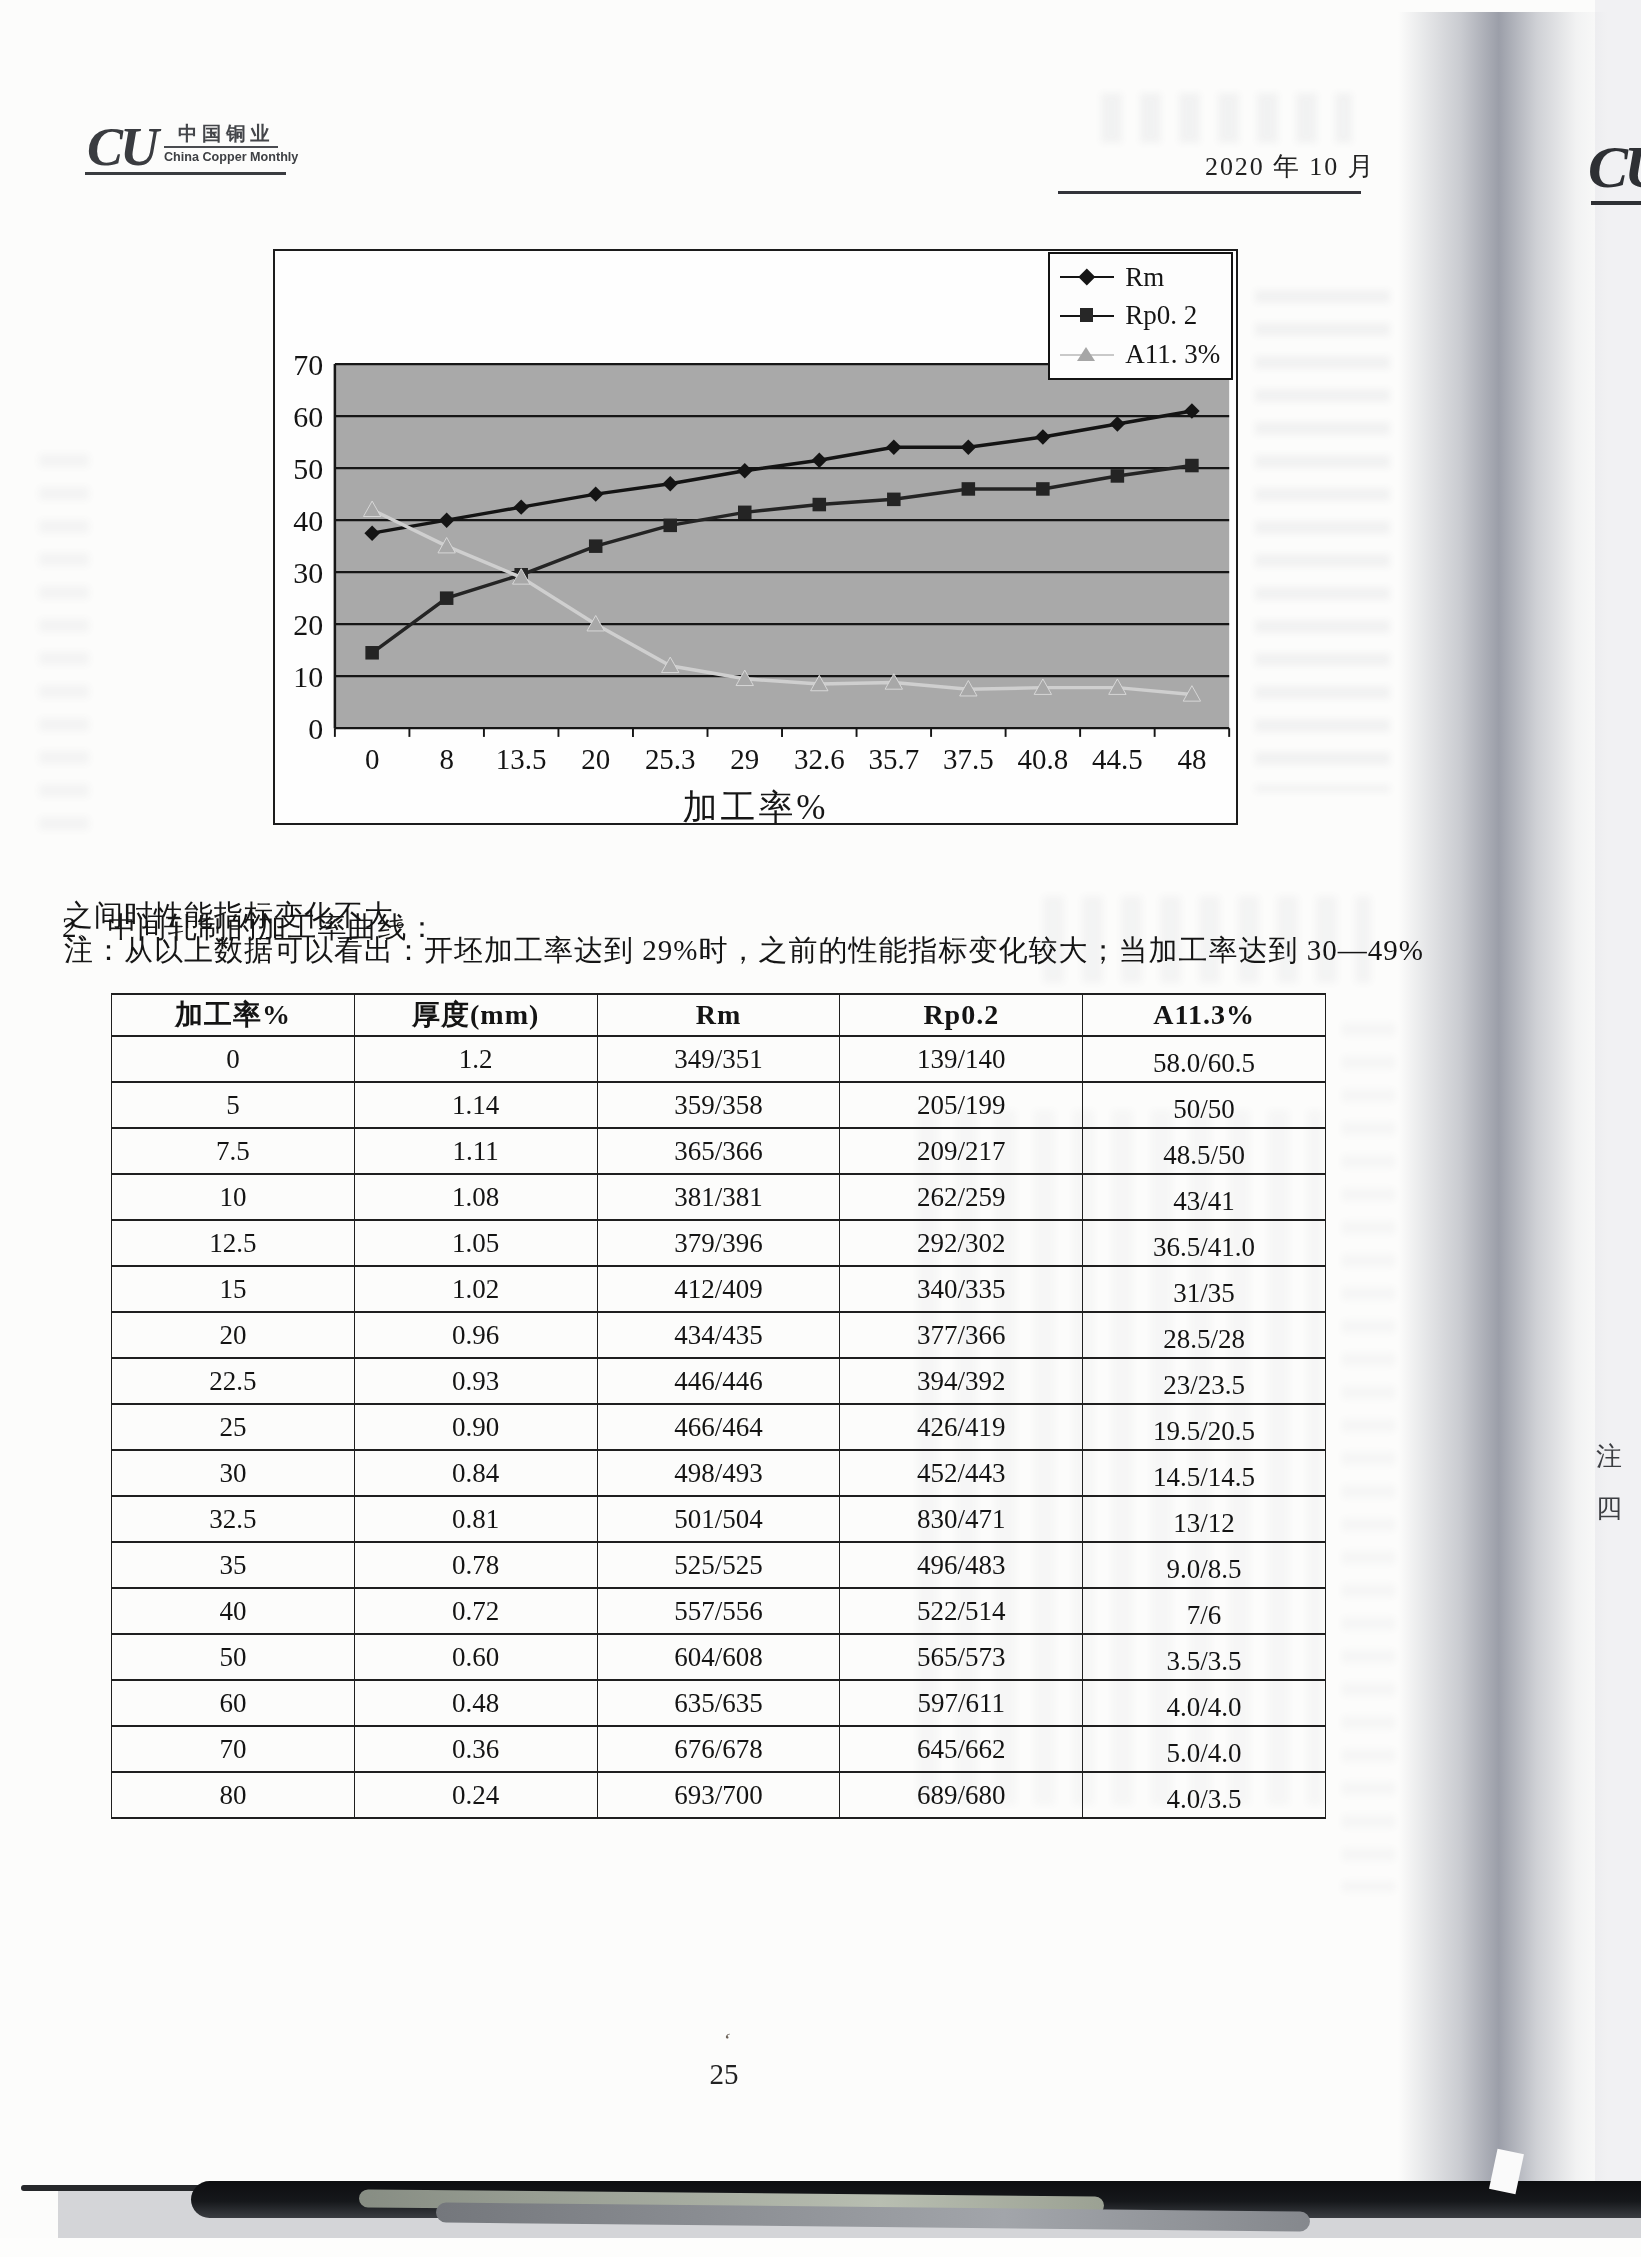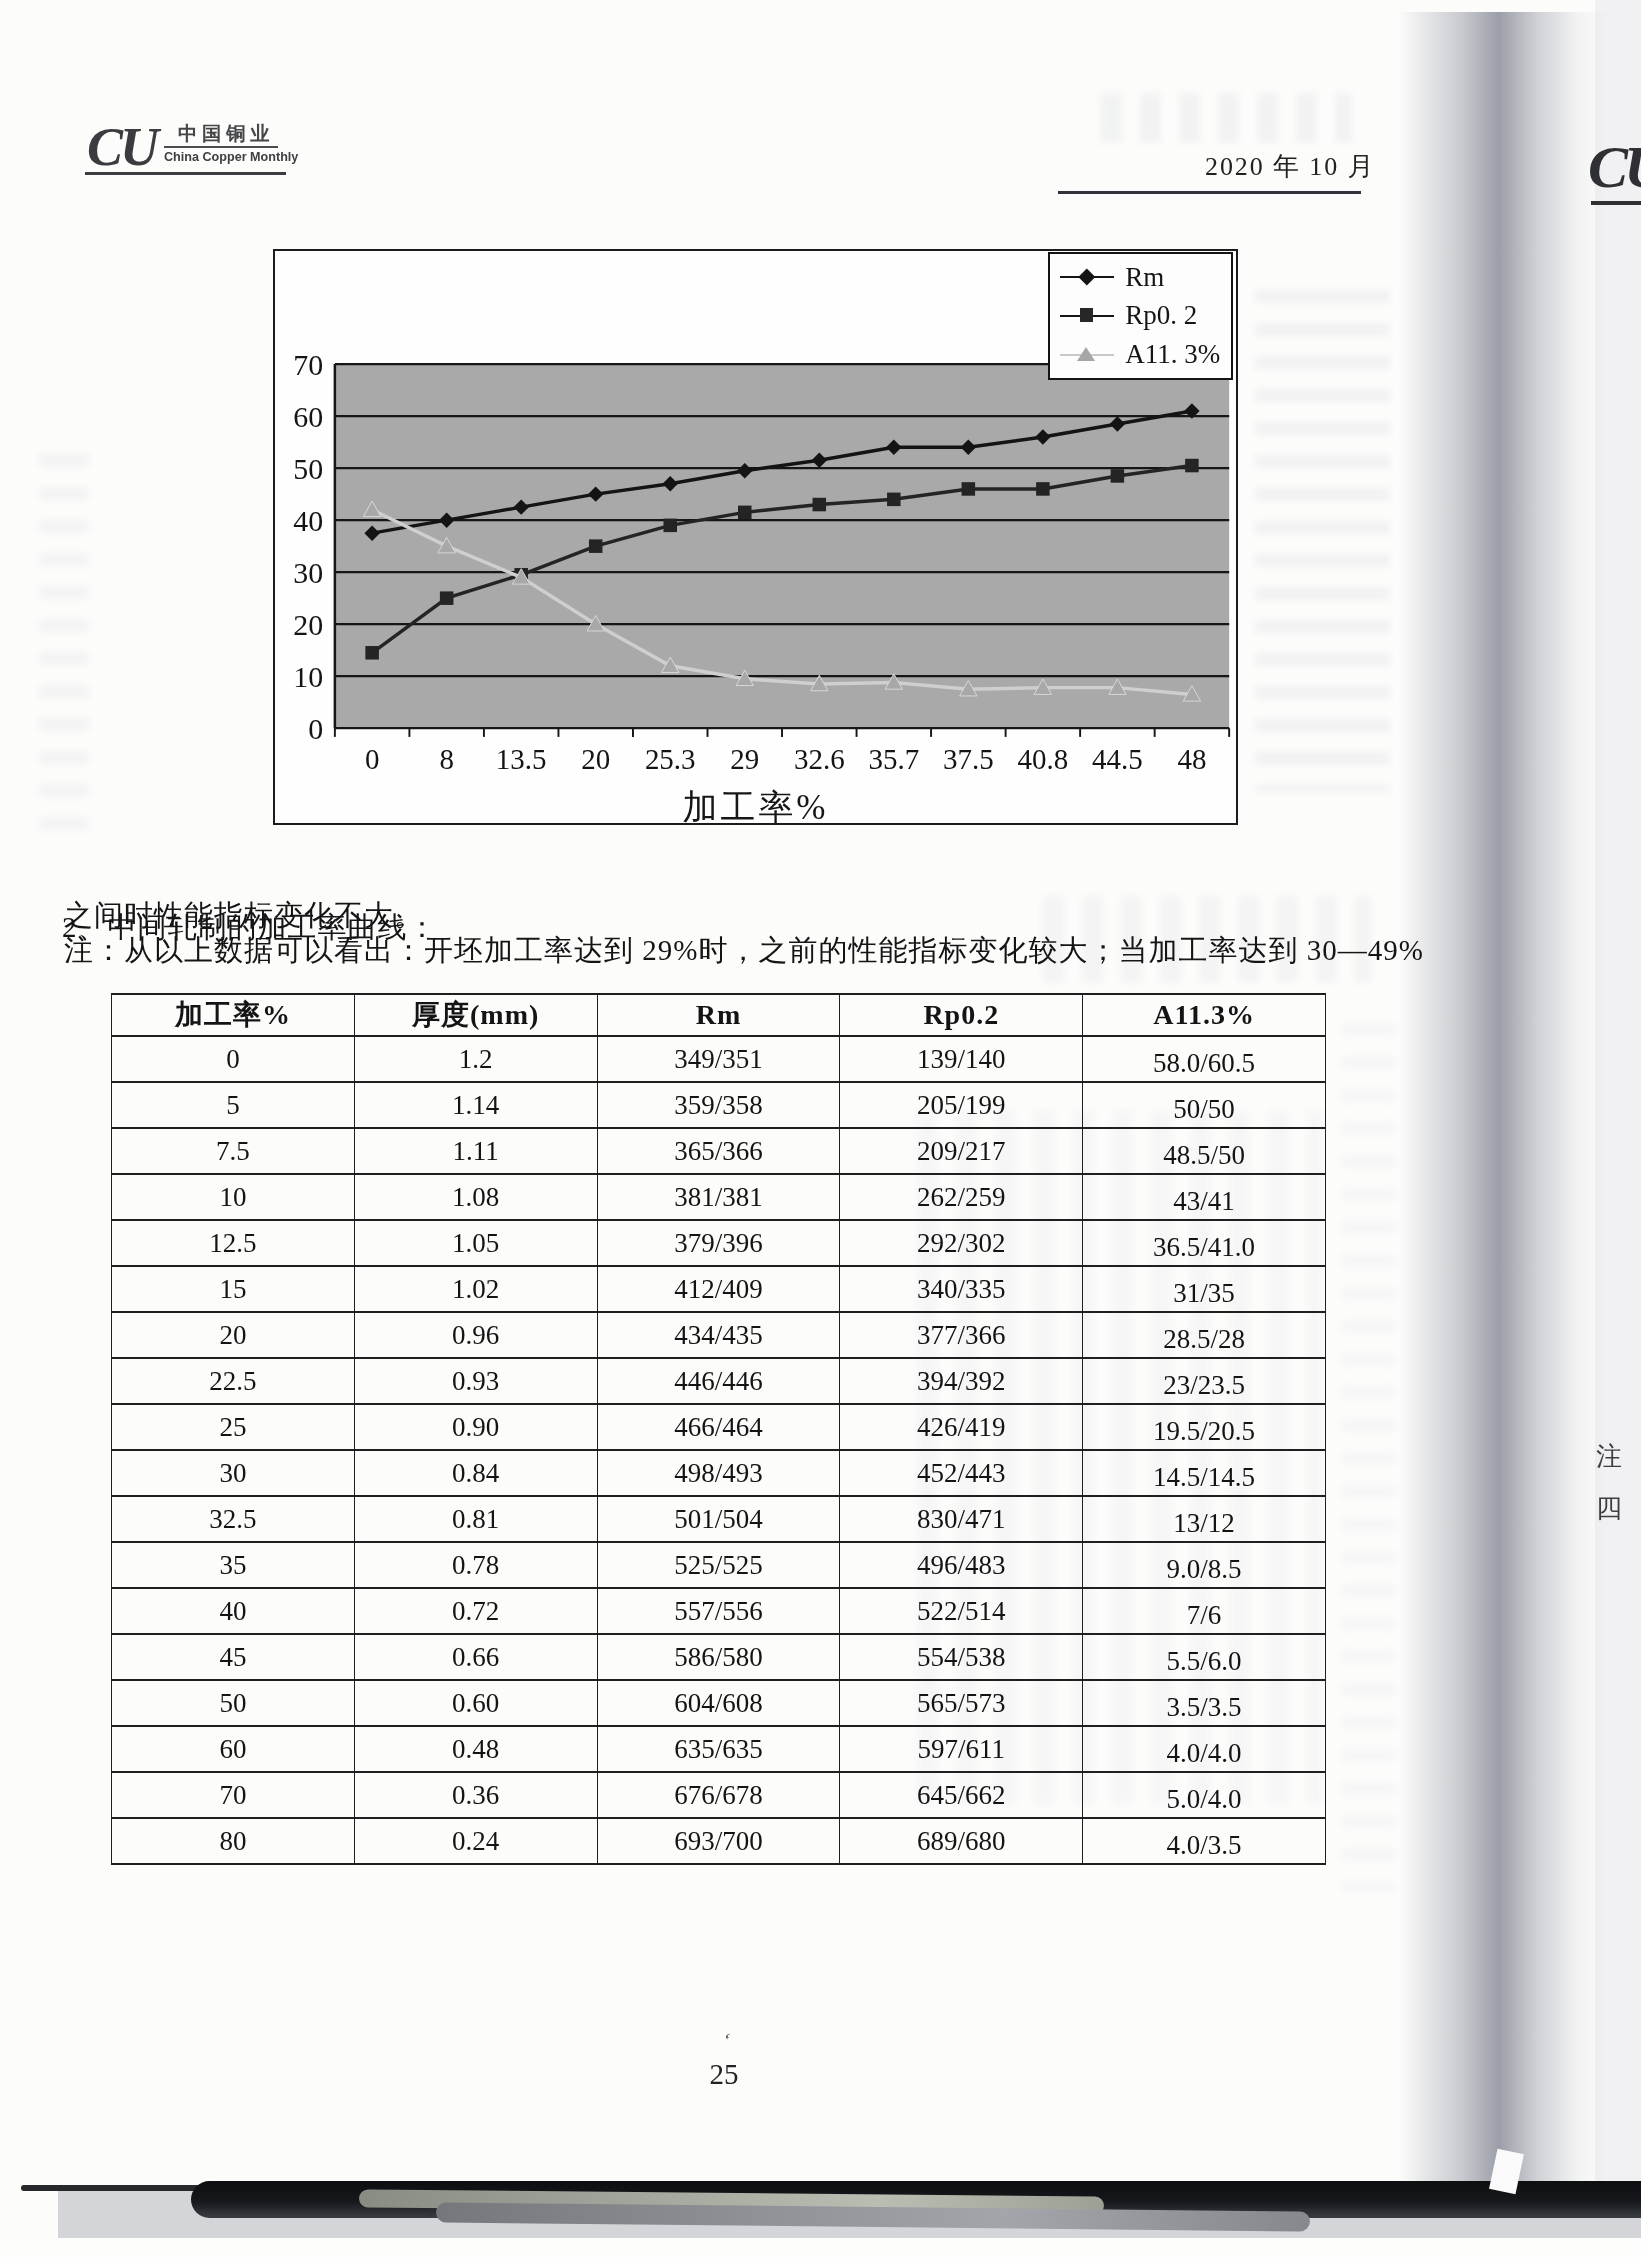--- a/index.html
+++ b/index.html
@@ -324,27 +324,20 @@
           <td>9.0/8.5</td>
         </tr>
         <tr>
           <td>40</td>
           <td>0.72</td>
           <td>557/556</td>
           <td>522/514</td>
           <td>7/6</td>
         </tr>
         <tr>
-          <td>45</td>
-          <td>0.66</td>
-          <td>586/580</td>
-          <td>554/538</td>
-          <td>5.5/6.0</td>
-        </tr>
-        <tr>
           <td>50</td>
           <td>0.60</td>
           <td>604/608</td>
           <td>565/573</td>
           <td>3.5/3.5</td>
         </tr>
         <tr>
           <td>60</td>
           <td>0.48</td>
           <td>635/635</td>

